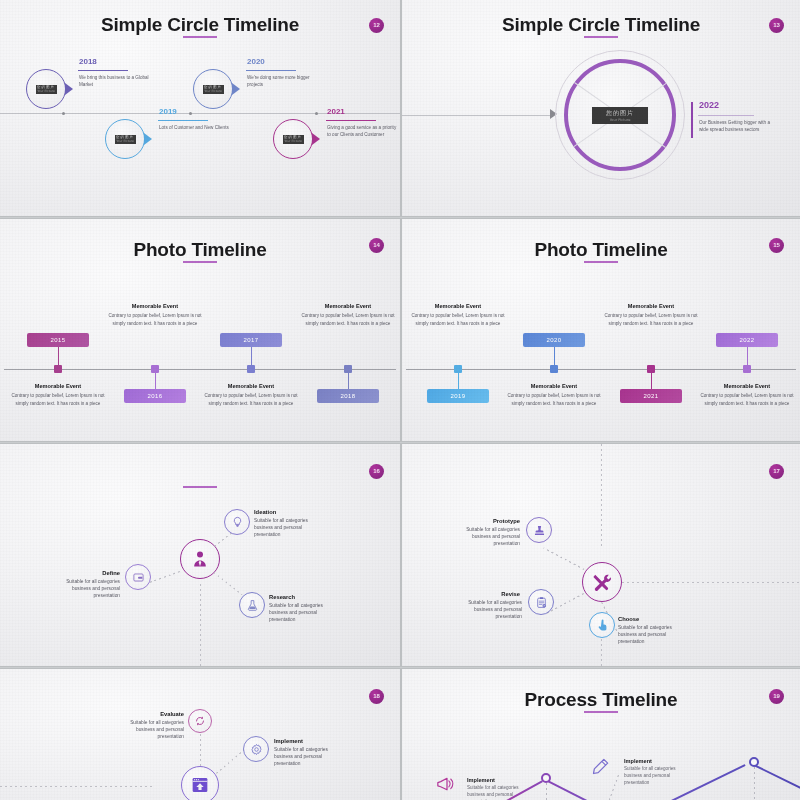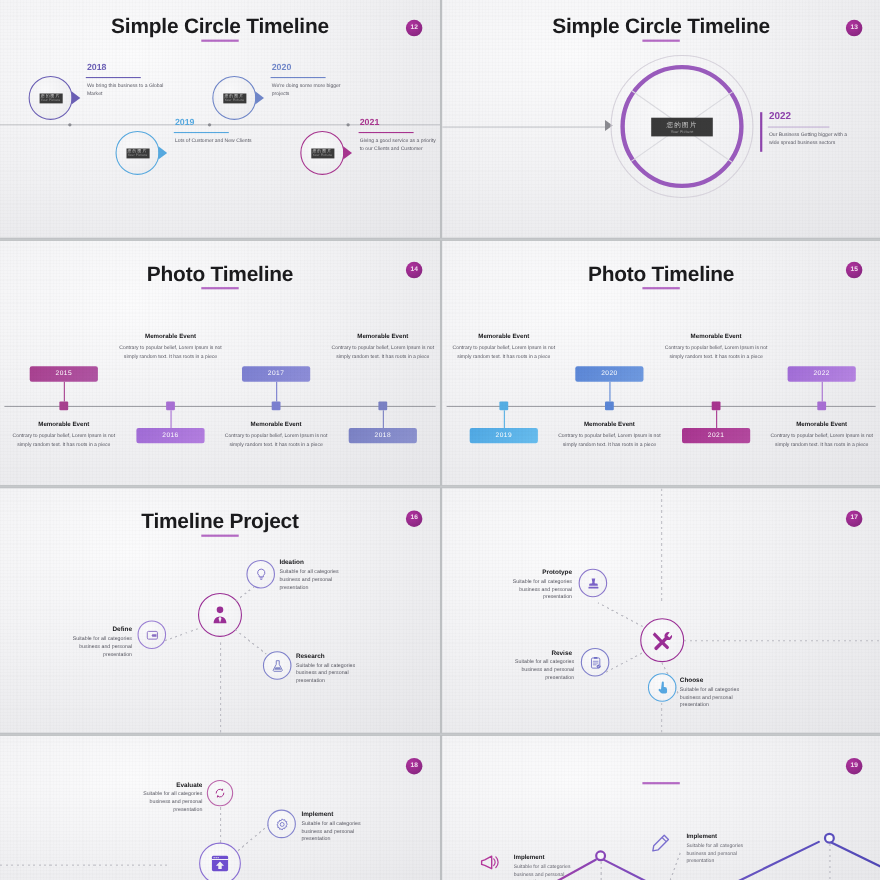--- a/index.html
+++ b/index.html
@@ -252,21 +252,20 @@
   <div class="pt-body" style="left:202px;top:93px">Contrary to popular belief, Lorem Ipsum is not simply random text. It has roots in a piece</div>
 
   <div class="pt-node" style="left:341px;top:146px;background:#a86fd4"></div>
   <div class="pt-stem" style="left:345px;top:128px;height:18px;background:#a86fd4"></div>
   <div class="pt-chip" style="left:314px;top:114px;background:linear-gradient(135deg,#a06bd6,#b685e2)">2022</div>
   <div class="pt-head" style="left:301px;top:164px">Memorable Event</div>
   <div class="pt-body" style="left:298px;top:173px">Contrary to popular belief, Lorem Ipsum is not simply random text. It has roots in a piece</div>
 </div>
 
 <div class="slide s5">
-  <div class="title" style="top:20px">Timeline Project</div>
   <div class="title-rule" style="top:42px"></div>
   <div class="pagebadge" style="right:16px;top:20px">16</div>
 
   <div class="nd-dash-v" style="left:200px;top:140px;height:90px"></div>
 
   <div class="nd-circ" style="left:180px;top:95px;width:40px;height:40px;border:1px solid #9b2f96">
     <svg width="20" height="20" viewBox="0 0 24 24">
       <circle cx="12" cy="6.5" r="3.6" fill="#9b2f96"></circle>
       <path d="M5 21c0-4.2 3.1-7.2 7-7.2s7 3 7 7.2z" fill="#9b2f96"></path>
       <path d="M12 13.8l-1.6 2.2 1.6 4.6 1.6-4.6z" fill="#f2f2f4"></path>
@@ -391,20 +390,21 @@
       <circle cx="12" cy="12" r="3.3" fill="none" stroke="#6f6fc6" stroke-width="1.4"></circle>
     </svg>
   </div>
   <div class="nd-title" style="left:274px;top:69px">Implement</div>
   <div class="nd-body" style="left:274px;top:77px">Suitable for all categories business and personal presentation</div>
 
   <div class="nd-circ" style="left:228px;top:144px;width:20px;height:20px;border:1px solid #57a8e2;background:#eaf4fc"></div>
 </div>
 
 <div class="slide s8">
+  <div class="title" style="top:20px">Process Timeline</div>
   <div class="title-rule" style="top:42px"></div>
   <div class="pagebadge" style="right:16px;top:20px">19</div>
 
   <div class="pr-line" style="left:70px;top:150px;width:80px;transform:rotate(-29deg);background:linear-gradient(90deg,#b4399c,#8a47b8)"></div>
   <div class="pr-line" style="left:144px;top:110px;width:92px;transform:rotate(27deg);background:linear-gradient(90deg,#8a47b8,#6e55c4)"></div>
   <div class="pr-line" style="left:226px;top:152px;width:130px;transform:rotate(-26deg);background:linear-gradient(90deg,#6e55c4,#5b4fbe)"></div>
   <div class="pr-line" style="left:350px;top:94px;width:60px;transform:rotate(26deg);background:linear-gradient(90deg,#5b4fbe,#4f46b4)"></div>
 
   <div class="pr-node" style="left:139px;top:104px;border:2px solid #8a47b8"></div>
   <div class="pr-node" style="left:347px;top:88px;border:2px solid #5b4fbe"></div>

